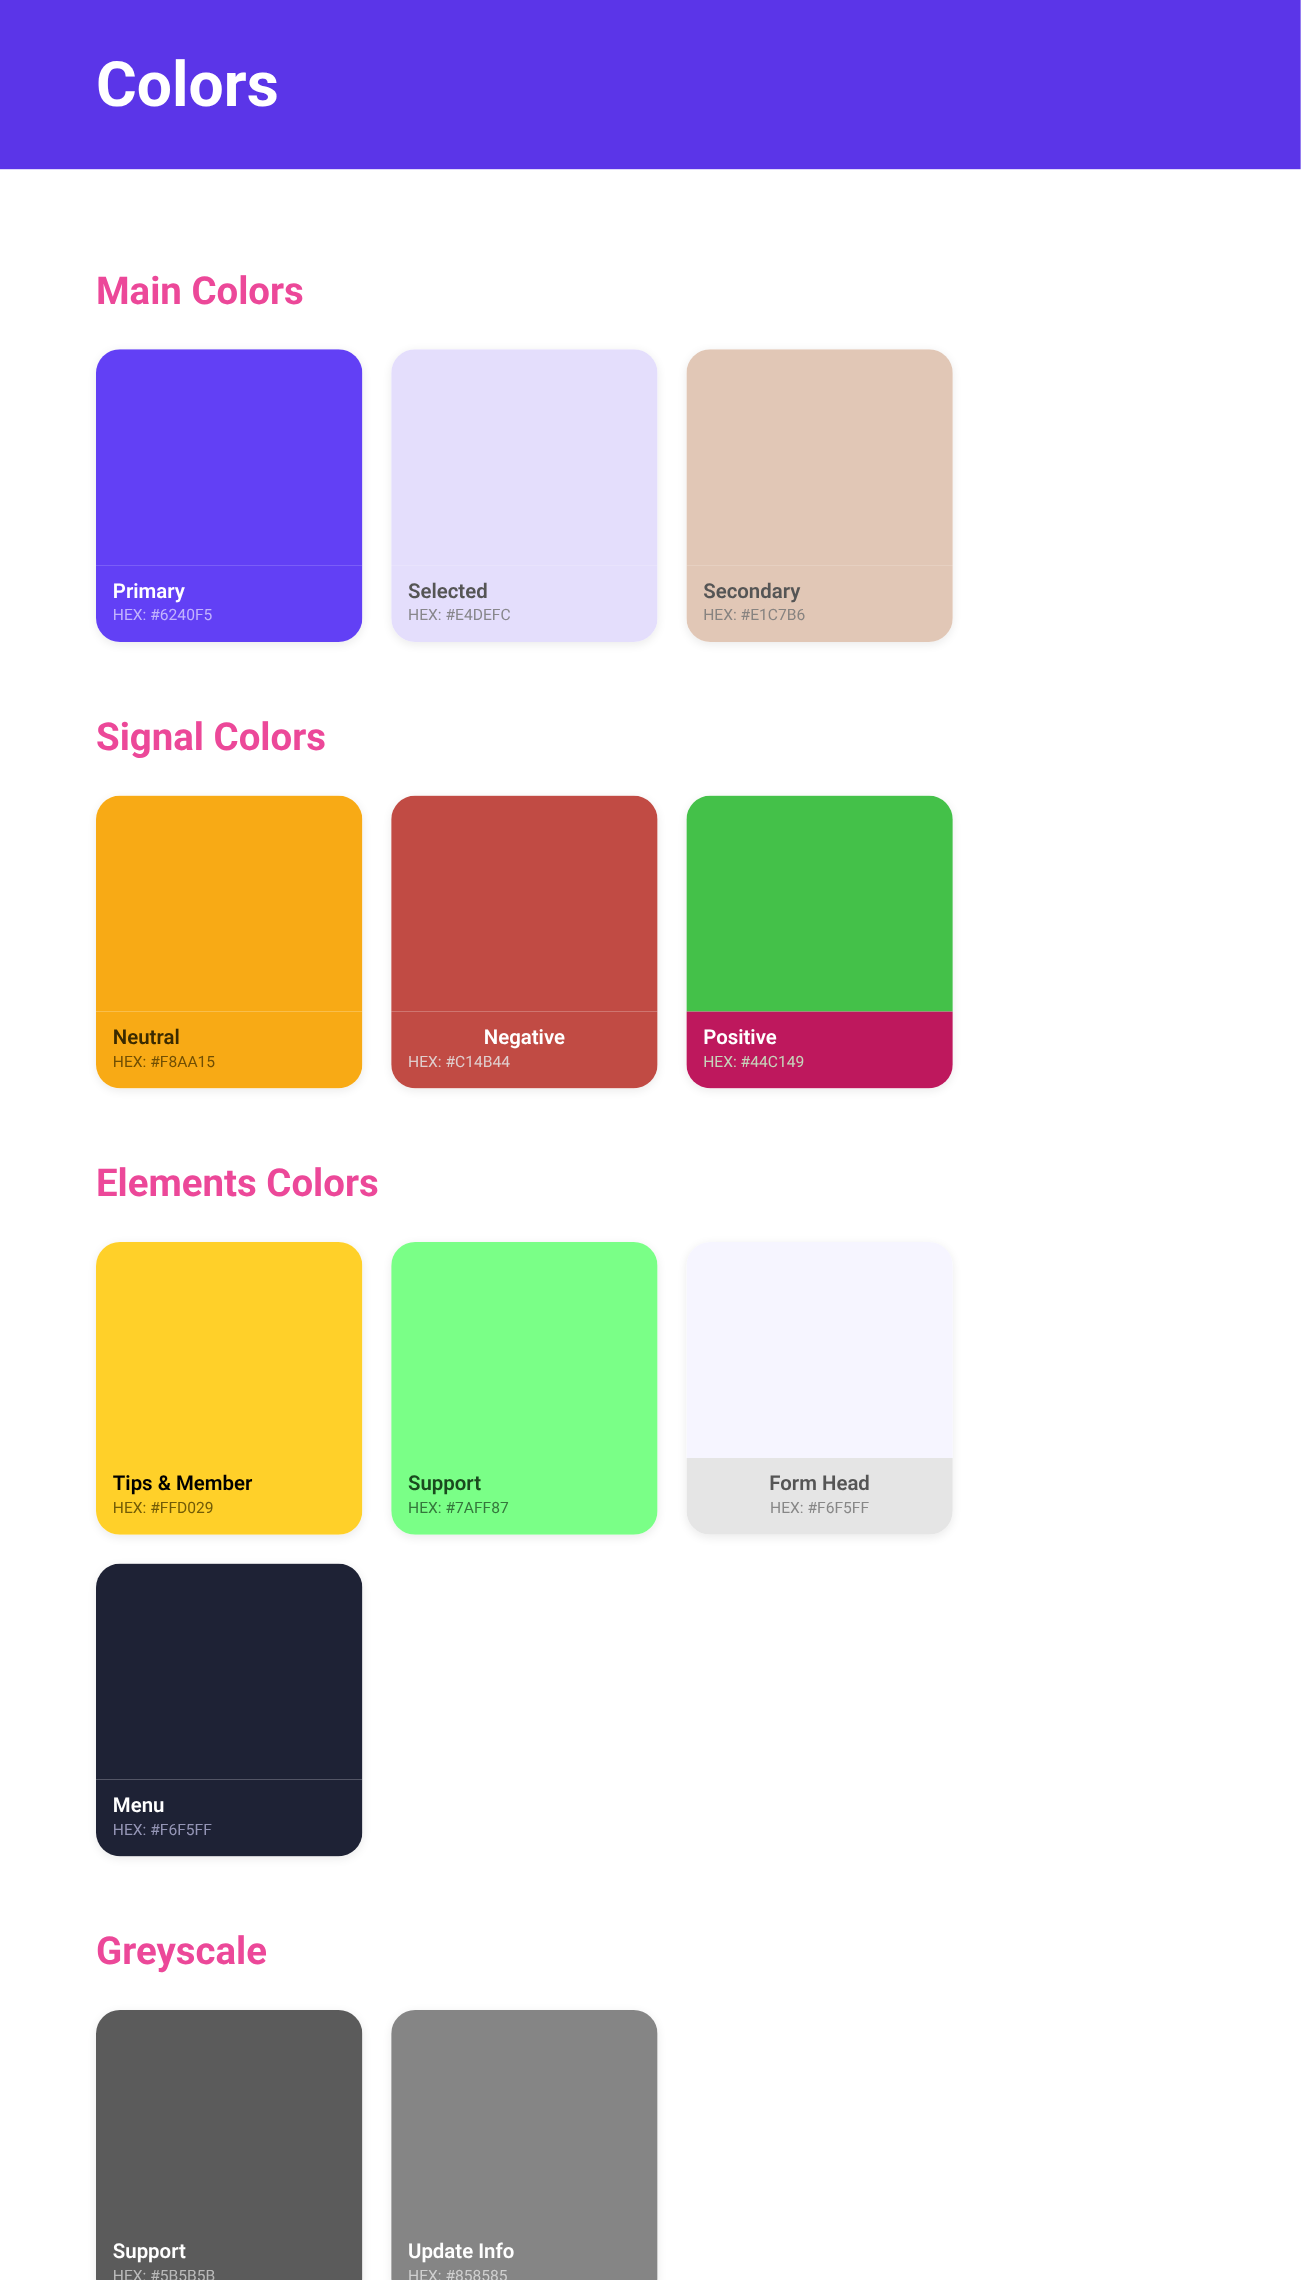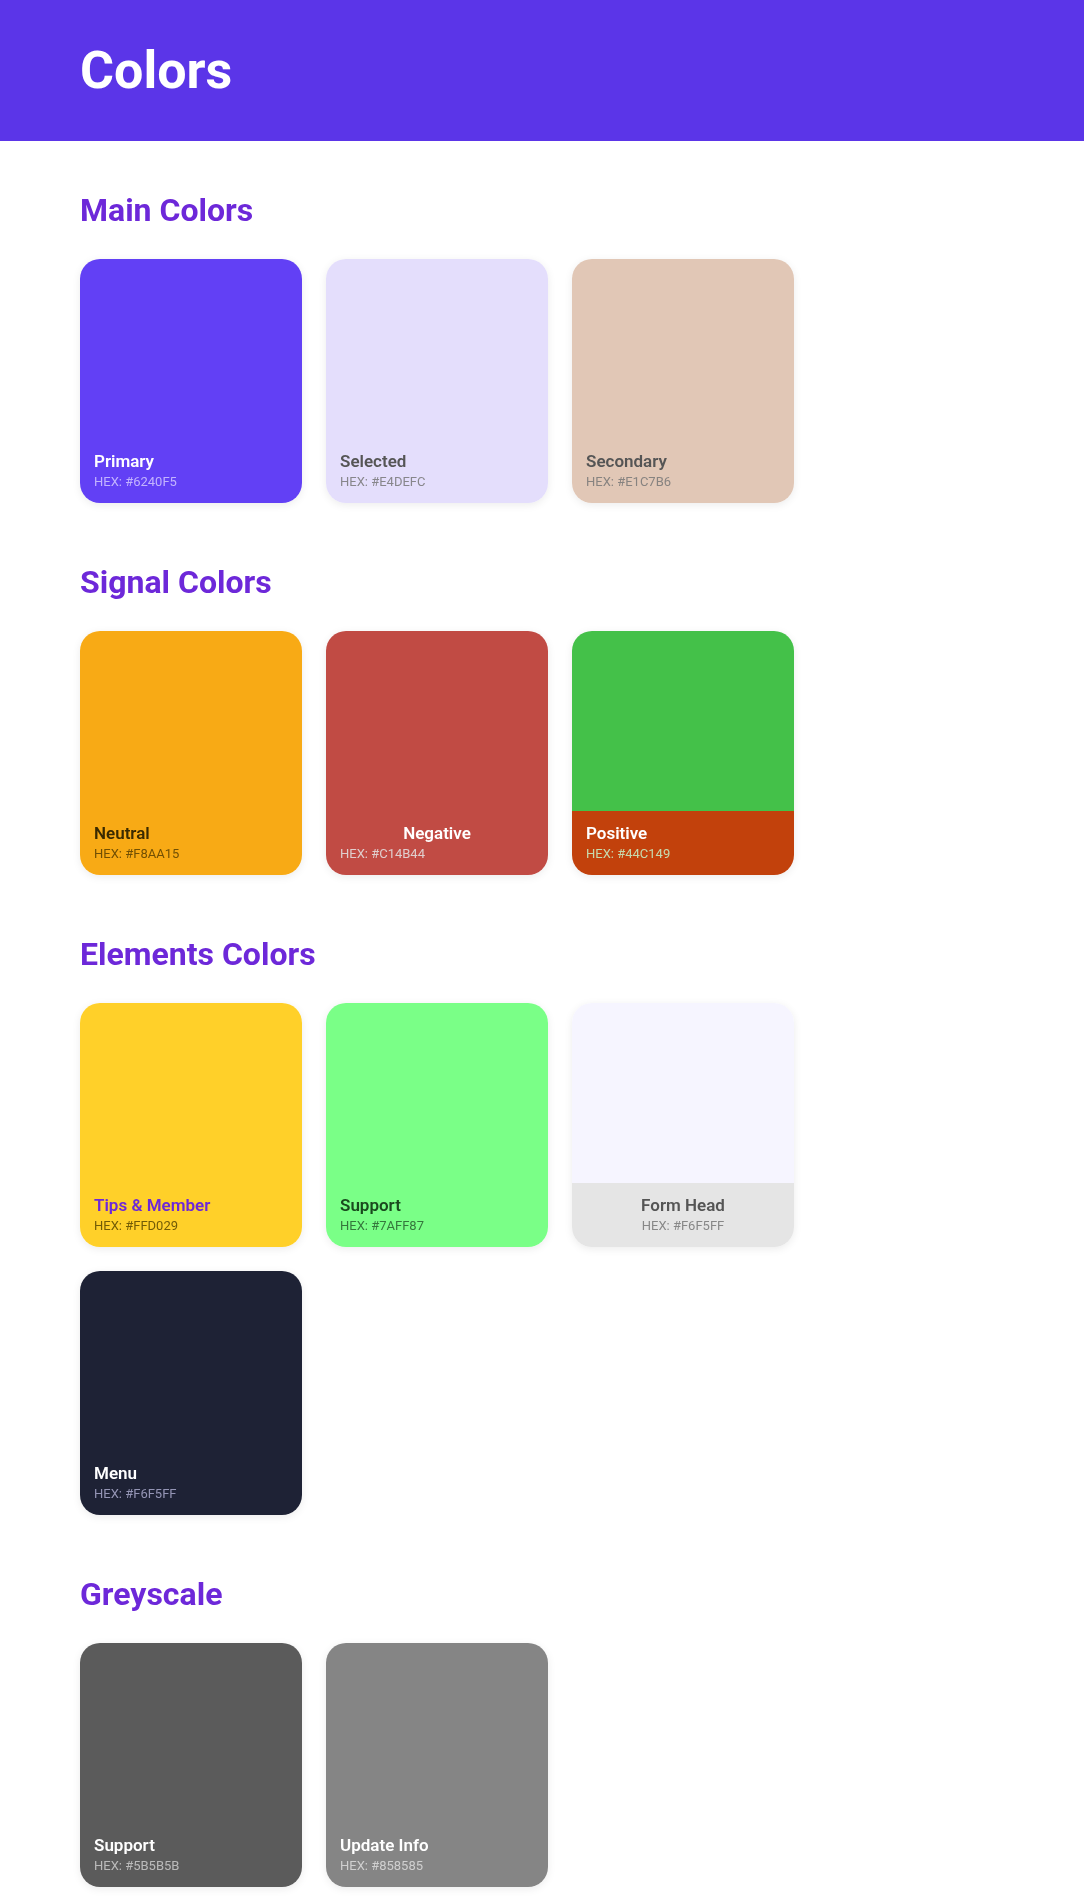--- a/index.html
+++ b/index.html
@@ -28,22 +28,23 @@
       padding: 50px 80px;
     }
 
     .section {
       margin-bottom: 60px;
     }
 
     .section-title {
       font-size: 32px;
       font-weight: 700;
-      color: #6d28d9;
+      color: #ec4899;
       margin-bottom: 30px;
+      margin-top: 32px;
     }
 
     .color-grid {
       display: flex;
       flex-wrap: wrap;
       gap: 24px;
     }
 
     .color-card {
       border-radius: 20px;
@@ -97,28 +98,28 @@
     .card-neutral .color-info { background: #F8AA15; }
     .card-neutral .color-name { color: #3a2a00; }
     .card-neutral .color-hex { color: #5a4000; }
 
     .card-negative .color-swatch { background: #C14B44; min-height: 180px; }
     .card-negative .color-info { background: #C14B44; }
     .card-negative .color-name { color: #ffffff; text-align: center; }
     .card-negative .color-hex { color: #e5e5e5; }
 
     .card-positive .color-swatch { background: #44C149; min-height: 180px; }
-    .card-positive .color-info { background: #c2410c; }
+    .card-positive .color-info { background: #be185d; }
     .card-positive .color-name { color: #ffffff; }
     .card-positive .color-hex { color: #c8f5ca; }
 
     
     .card-tips .color-swatch { background: #FFD029; min-height: 180px; }
     .card-tips .color-info { background: #FFD029; }
-    .card-tips .color-name { color: #6d28d9; }
+    .card-tips .color-name { color: #000000; }
     .card-tips .color-hex { color: #5a4800; }
 
     .card-support-green .color-swatch { background: #7AFF87; min-height: 180px; }
     .card-support-green .color-info { background: #7AFF87; }
     .card-support-green .color-name { color: #1a4a1e; }
     .card-support-green .color-hex { color: #2a6030; }
 
     .card-formhead .color-swatch { background: #F6F5FF; min-height: 180px; }
     .card-formhead .color-info { background: #e5e5e5; text-align: center; }
     .card-formhead .color-name { color: #555555; }

